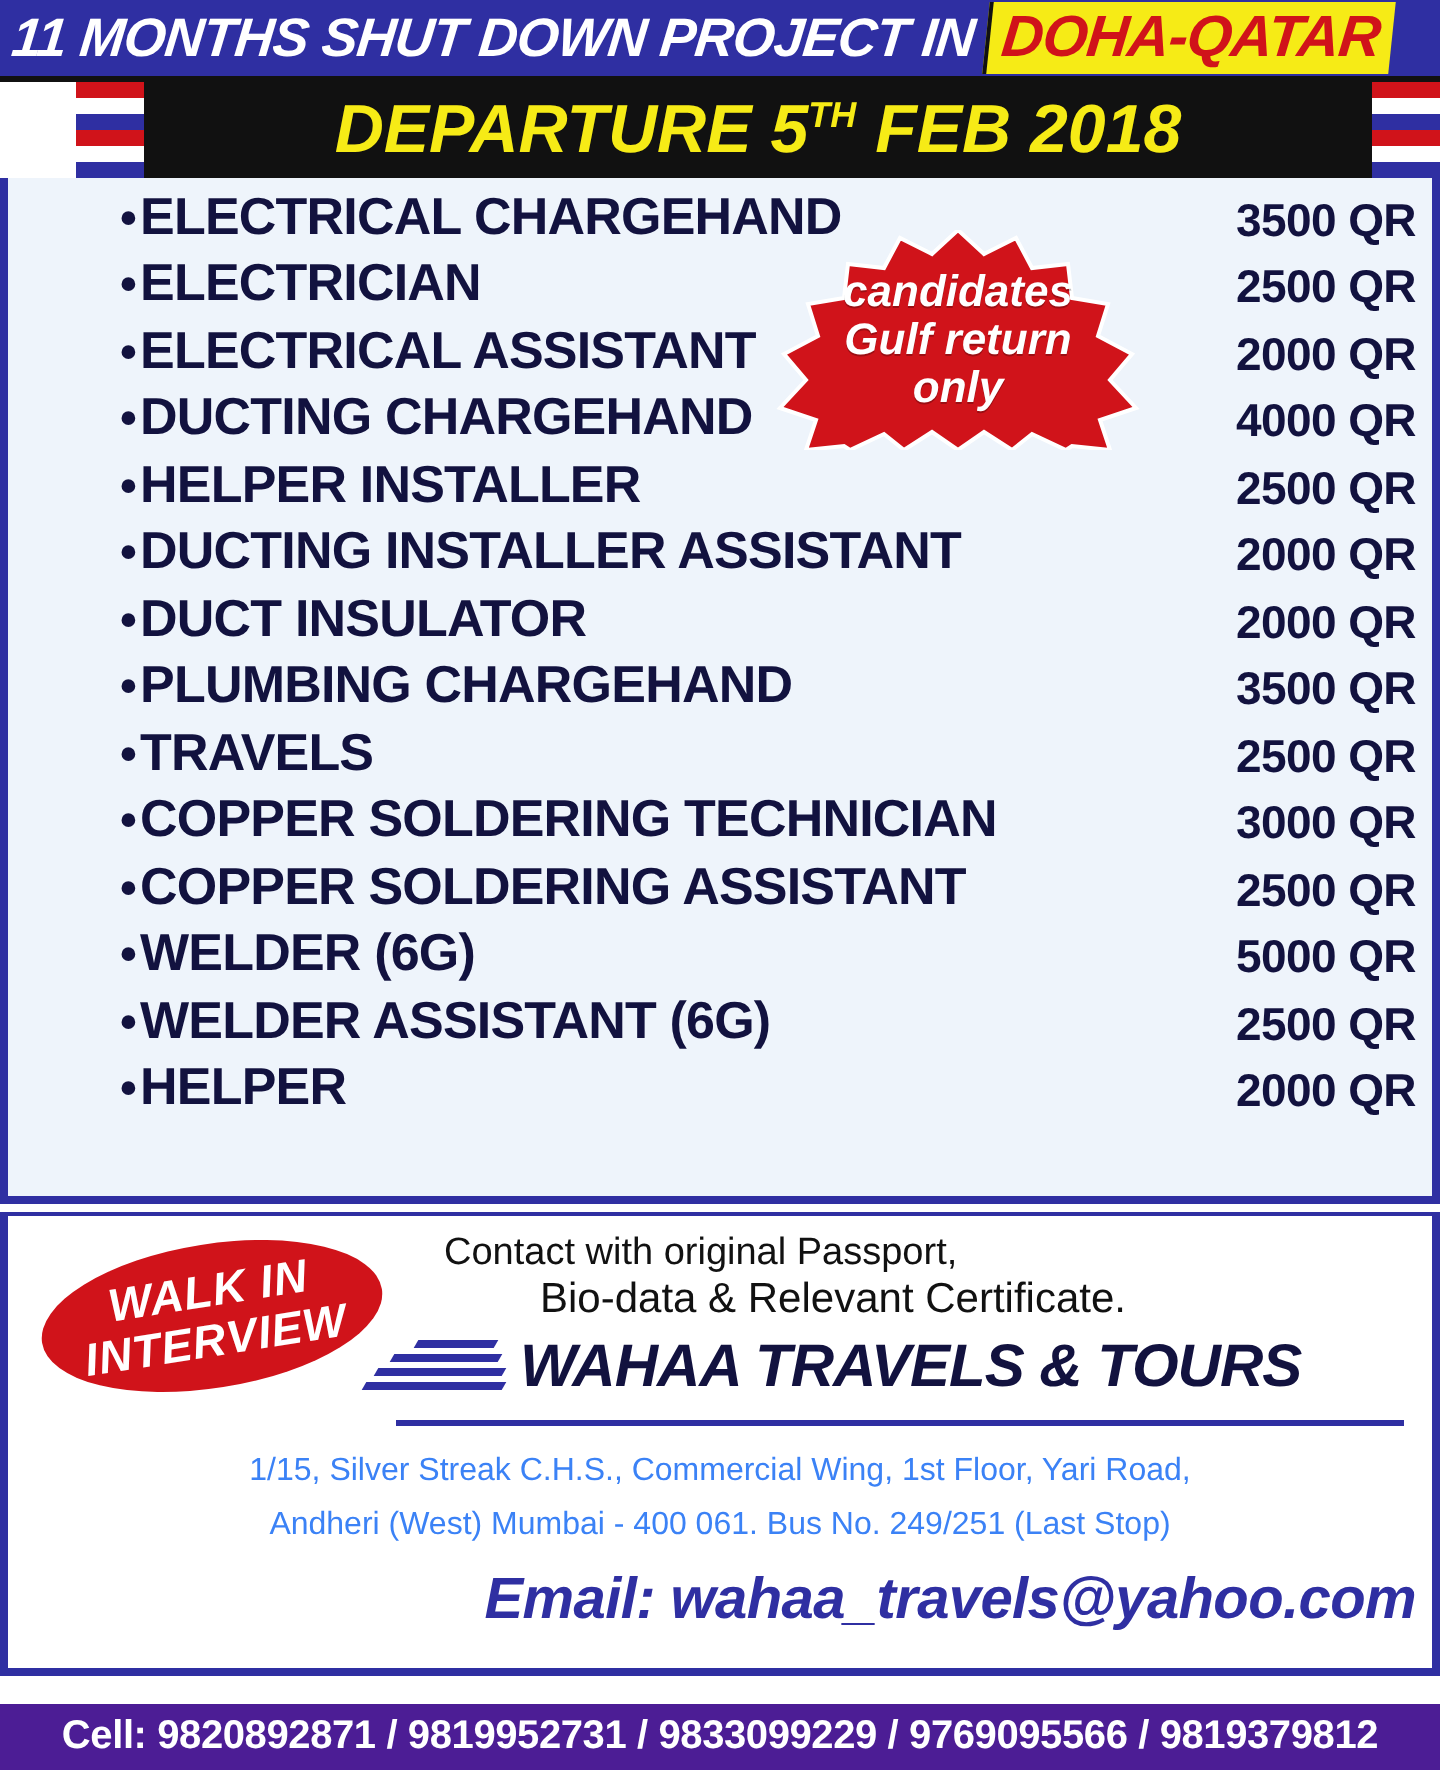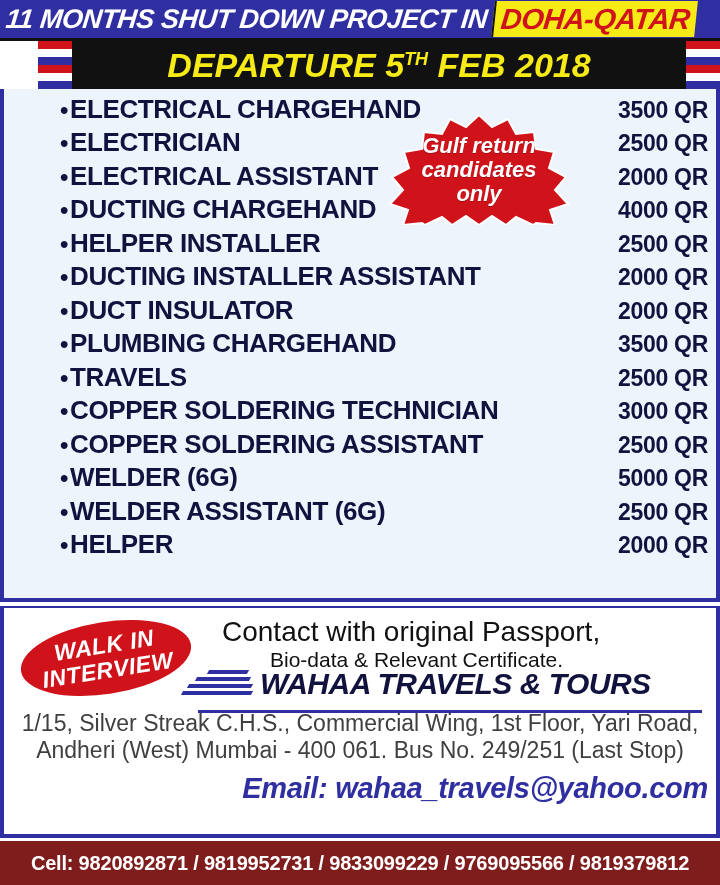--- a/index.html
+++ b/index.html
@@ -164,21 +164,21 @@
     font-style:italic;
     letter-spacing:0.5px;
   }
   .contact-lines{
     position:absolute;
     left:196px;top:2px;
     width:500px;
     text-align:left;
   }
   .contact-line1{
-    font-size:28px;color:#111;font-weight:normal;
+    font-size:19px;color:#111;font-weight:normal;
     padding-left:14px;
   }
   .contact-line2{
     font-size:21px;color:#111;font-weight:normal;
     padding-left:62px;
   }
   .agency-row{
     position:absolute;
     left:170px;top:50px;
     display:flex;align-items:center;
@@ -199,40 +199,41 @@
   .agency-name{
     font-size:30px;font-weight:bold;font-style:italic;color:#12123f;
     letter-spacing:-0.5px;white-space:nowrap;
   }
   .rule{
     position:absolute;left:186px;right:6px;top:96px;
     height:3px;background:#2f2fa2;
   }
   .addr{
     text-align:center;
-    font-size:23px;
-    color:#404040;
+    font-size:16px;
+    color:#3b82f6;
     line-height:27px;
+    margin-top:12px;
   }
   .email{
     text-align:right;
     margin-top:8px;
     font-size:29px;
     font-weight:bold;
     color:#2f2fa2;
     font-style:italic;
     letter-spacing:-0.3px;
   }
 
   
   .cell-band{
     position:absolute;
     left:0;right:0;bottom:0;
-    height:44px;
-    background:#7f1d1d;
+    height:33px;
+    background:#4c1d95;
     color:#ffffff;
     display:flex;align-items:center;justify-content:center;
     font-size:20px;font-weight:bold;
     white-space:nowrap;
     letter-spacing:-0.2px;
     overflow:hidden;
   }
 </style>
 </head>
 <body>
@@ -252,22 +253,22 @@
     </div>
   </div>
 
   <div class="list-wrap">
 
     <div class="starburst">
       <svg width="194" height="110" viewBox="0 0 194 110">
         <polygon points="97,0 110,12 126,4 134,19 152,17 154,34 172,37 167,53 184,62 173,75 186,89 168,95 173,110 154,108 151,110 134,102 124,110 110,101 97,110 84,101 70,110 60,102 43,110 40,108 21,110 26,95 8,89 21,75 10,62 27,53 22,37 40,34 42,17 60,19 68,4 84,12" fill="#d0131a" stroke="#ffffff" stroke-width="2"></polygon>
       </svg>
       <div class="burst-text">
+        <span>candidates</span>
         <span>Gulf return</span>
-        <span>candidates</span>
         <span>only</span>
       </div>
     </div>
 
     <div class="job-row">
       <div class="job-title"><span class="bullet">•</span><span>ELECTRICAL CHARGEHAND</span></div>
       <div class="job-salary">3500 QR</div>
     </div>
     <div class="job-row">
       <div class="job-title"><span class="bullet">•</span><span>ELECTRICIAN</span></div>

